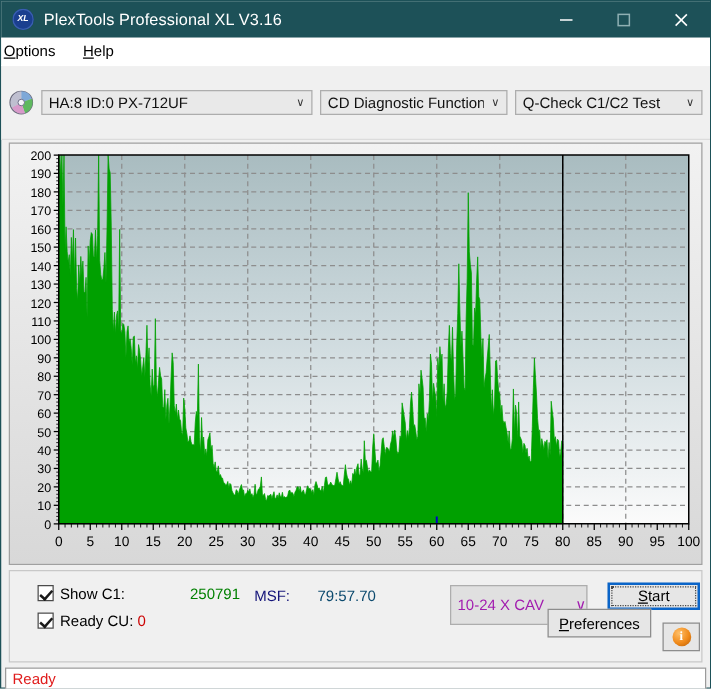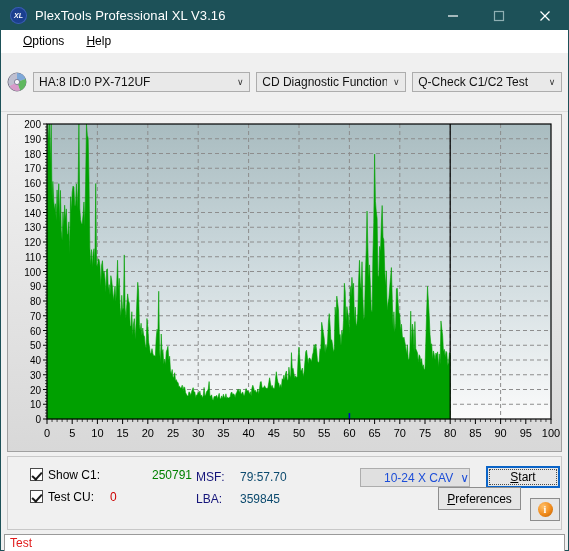--- a/index.html
+++ b/index.html
@@ -35,21 +35,21 @@
   .winbtns{position:absolute;right:0;top:0;height:29px;display:flex;}
   .winbtn{
     width:46px;height:29px;display:flex;align-items:center;justify-content:center;
     color:#ffffff;font-size:13px;line-height:1;
   }
   .winbtn svg{display:block;}
 
   
   .menubar{
     height:22px;min-height:22px;background:#ffffff;
-    display:flex;align-items:center;padding-left:20px;
+    display:flex;align-items:center;padding-left:0;
     border-bottom:1px solid #ffffff;
   }
   .menu-item{
     font-size:12px;color:#000;padding:2px 10px 2px 2px;margin-right:10px;
   }
   .menu-item u{text-decoration:underline;}
 
   
   .toolbar{
     height:30px;min-height:30px;background:#f0f0f0;
@@ -101,28 +101,28 @@
     transform:rotate(42deg);
   }
   .chk-label{font-size:12px;color:#000;width:62px;}
   .chk-value{font-size:12px;font-weight:normal;}
   .v-c1{color:#008000;margin-left:42px;}
   .v-c2{color:#0000c8;}
   .v-cu{color:#cc0000;}
 
   .msf-col{position:absolute;left:188px;top:9px;}
   .msf-row{display:flex;height:22px;align-items:center;}
-  .msf-key{width:36px;text-align:left;color:#15157a;font-size:12px;margin-right:8px;}
+  .msf-key{width:36px;text-align:right;color:#15157a;font-size:12px;margin-right:22px;}
   .msf-val{color:#0c4a6e;font-size:12px;}
 
   .speed-combo{
-    position:absolute;left:352px;top:11px;width:110px;height:19px;
+    position:absolute;left:352px;top:11px;width:110px;height:32px;
     background:#e0e0e0;border:1px solid #adadad;
-    display:flex;align-items:center;font-size:12px;color:#1d4ed8;
-    padding-left:23px;box-sizing:border-box;
+    display:flex;align-items:center;font-size:12px;color:#a21caf;
+    padding-left:5px;box-sizing:border-box;
   }
   .btn{
     position:absolute;background:#e6e6e6;border:1px solid #8d8d8d;
     font-size:12px;color:#000;display:flex;align-items:center;justify-content:center;
     box-sizing:border-box;
   }
   .btn u{text-decoration:underline;}
   .start-btn{
     left:478px;top:9px;width:74px;height:22px;
     border:2px solid #0a64c8;background:#e6e6e6;
@@ -512,34 +512,30 @@
   <div class="stats-panel">
 
     <div class="chk-col">
       <div class="chk-row">
         <span class="chk-box"></span>
         <span class="chk-label">Show C1:</span>
         <span class="chk-value v-c1">250791</span>
       </div>
       <div class="chk-row">
         <span class="chk-box"></span>
-        <span class="chk-label">Test CU:</span>
+        <span class="chk-label">Ready CU:</span>
         <span class="chk-value v-cu">0</span>
       </div>
     </div>
 
     <div class="msf-col">
       <div class="msf-row">
         <span class="msf-key">MSF:</span>
         <span class="msf-val">79:57.70</span>
       </div>
-      <div class="msf-row">
-        <span class="msf-key">LBA:</span>
-        <span class="msf-val">359845</span>
-      </div>
     </div>
 
     <div class="speed-combo">
       <span class="lbl" style="flex:1">10-24 X CAV</span>
       <span class="arrow">∨</span>
     </div>
 
     <div class="btn start-btn">
       <span class="start-inner">
         <span><u>S</u>tart</span>
@@ -549,16 +545,16 @@
     <div class="btn pref-btn">
       <span><u>P</u>references</span>
     </div>
 
     <div class="btn info-btn">
       <span class="info-circle">i</span>
     </div>
   </div>
 
   <div class="statusbar">
-    <span>Test</span>
+    <span>Ready</span>
   </div>
 
 </div>
 
 </body></html>

